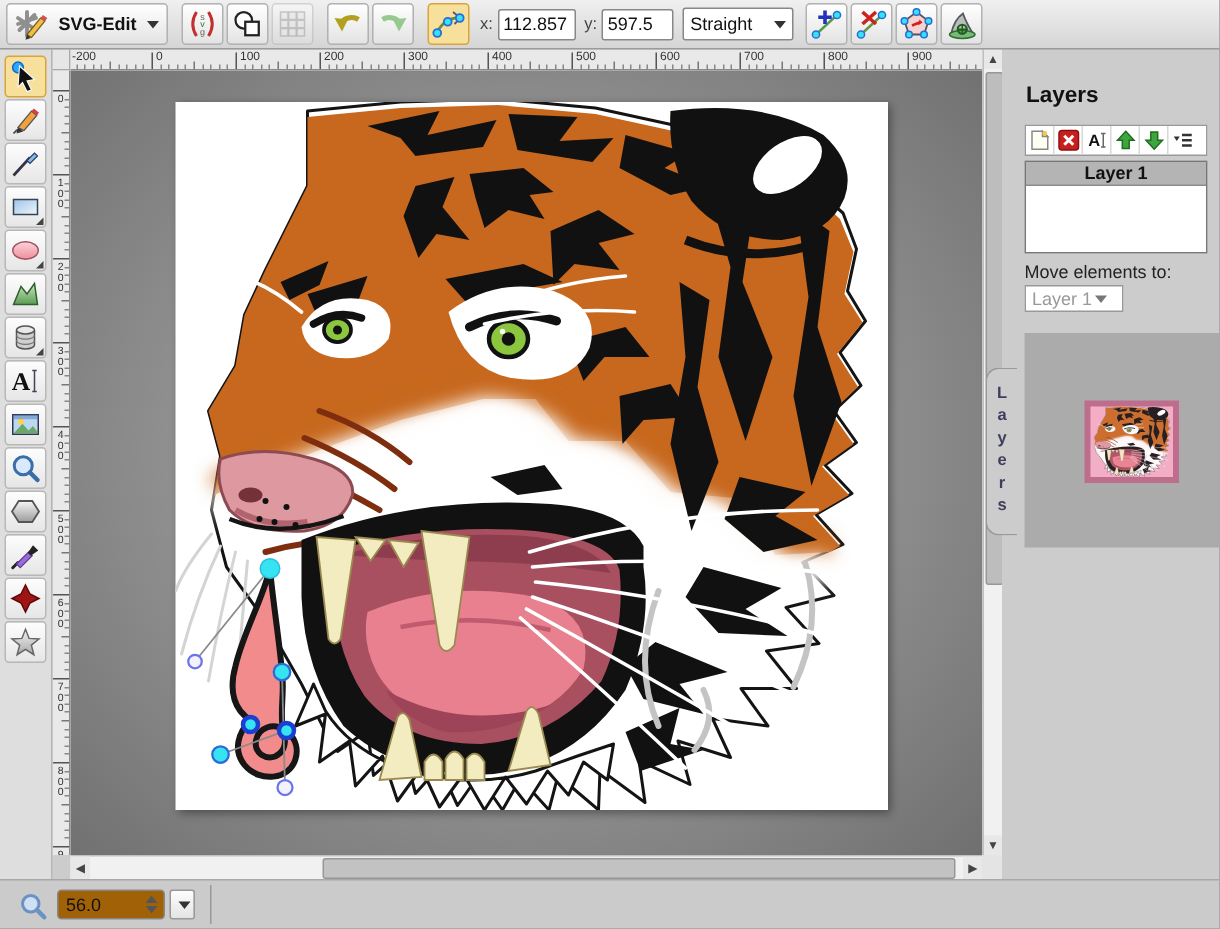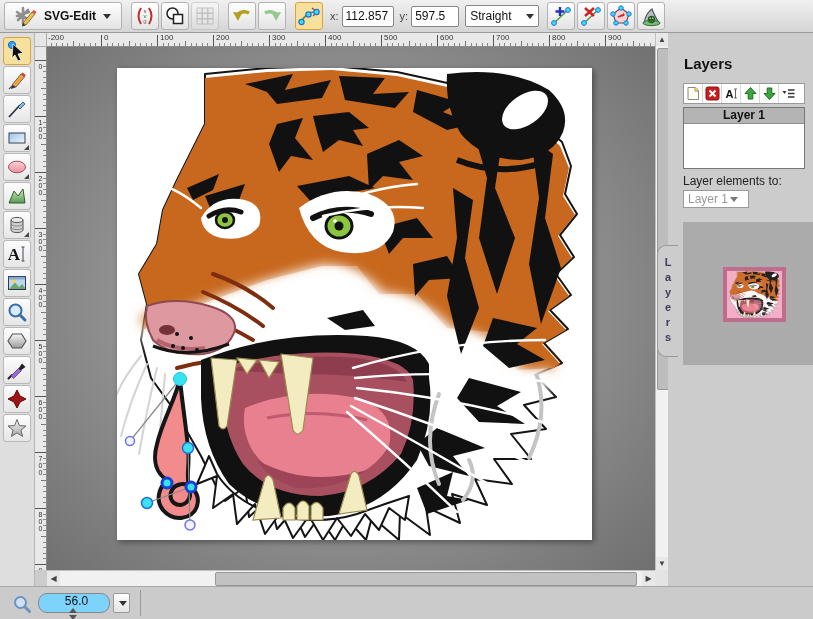--- a/index.html
+++ b/index.html
@@ -8,21 +8,21 @@
        -webkit-user-select:none;user-select:none;}
   
   #topbar{position:absolute;left:0;top:0;width:813px;height:33px;box-sizing:border-box;
           background:linear-gradient(#f0f0f0,#d5d5d5);border-bottom:1px solid #9a9a9a;
           display:flex;align-items:center;padding:0 3px;z-index:6;}
   .tb-btn{height:28px;min-width:28px;box-sizing:border-box;margin:0 1px;
           background:linear-gradient(#ffffff,#e3e3e3);border:1px solid #b2b2b2;border-radius:3px;
           display:flex;align-items:center;justify-content:center;}
   .tb-btn.active{background:#f6e09c;border-color:#d9a43b;}
   .tb-btn.disabled{opacity:.45;}
-  #mainbtn{padding:0 10px;gap:5px;}
+  #mainbtn{padding:0 5px;gap:5px;}
   #mainbtn .mb-label{font-size:12px;font-weight:bold;color:#111;}
   .caret{width:0;height:0;border-left:4px solid transparent;border-right:4px solid transparent;border-top:5px solid #333;margin-left:2px;}
   .coord-label{font-size:11px;color:#444;margin:0 3px 0 6px;}
   input.coord{height:17px;border:1px solid #888;border-radius:2px;font-size:12px;padding:1px 3px;
               font-family:"Liberation Sans",sans-serif;color:#111;background:#fff;}
   #x-input{width:44px;} #y-input{width:40px;}
   .selectbox{height:20px;background:#fff;border:1px solid #888;border-radius:2px;display:flex;
              align-items:center;font-size:12px;color:#111;padding:0 4px;margin-left:6px;}
   .selectbox .sel-txt{flex:1;}
   .gap{width:7px;}
@@ -95,22 +95,22 @@
   #ov-inner{position:absolute;left:4px;top:4px;width:55px;height:47px;background:#f3aec6;overflow:hidden;}
   #sidetab{position:absolute;left:657px;top:245px;width:21px;height:112px;background:#cccccc;
            border:1px solid #999;border-right:none;border-radius:9px 0 0 9px;box-sizing:border-box;
            display:flex;align-items:center;justify-content:center;z-index:6;}
   #sidetab span{writing-mode:vertical-rl;text-orientation:upright;font-size:11px;font-weight:bold;
                 color:#3d3d5c;letter-spacing:3px;}
   
   #bottombar{position:absolute;left:0;top:586px;width:813px;height:33px;background:#cbcbcb;
              border-top:1px solid #a8a8a8;box-sizing:border-box;z-index:6;}
   #zoom-icon{position:absolute;left:12px;top:7px;}
-  #zoombox{position:absolute;left:38px;top:6px;width:72px;height:20px;background:#7dd3fc;
-           border:1px solid #888;border-radius:9px;box-sizing:border-box;display:flex;align-items:center;flex-direction:column;}
+  #zoombox{position:absolute;left:38px;top:6px;width:72px;height:20px;background:#a16207;
+           border:1px solid #888;border-radius:3px;box-sizing:border-box;display:flex;align-items:center;}
   #zoombox .zval{flex:1;font-size:12px;color:#111;padding-left:5px;}
   .spinner{width:12px;height:16px;display:flex;flex-direction:column;align-items:center;justify-content:center;gap:2px;margin-right:2px;}
   .spin-up{width:0;height:0;border-left:4px solid transparent;border-right:4px solid transparent;border-bottom:5px solid #555;}
   .spin-dn{width:0;height:0;border-left:4px solid transparent;border-right:4px solid transparent;border-top:5px solid #555;}
   #zoomdrop{position:absolute;left:113px;top:6px;width:17px;height:20px;background:linear-gradient(#fdfdfd,#e4e4e4);
             border:1px solid #999;border-radius:2px;box-sizing:border-box;display:flex;align-items:center;justify-content:center;}
   #bb-divider{position:absolute;left:140px;top:3px;height:26px;border-left:1px solid #999;}
 </style>
 </head>
 <body>
@@ -779,21 +779,21 @@
       <div class="lyr-btn">
         <svg width="15" height="15" viewBox="0 0 15 15">
           <path d="M1.5,5 L5.5,5 L3.5,8 Z" fill="#333"></path>
           <path d="M7,4 H13.5 M7,7.5 H13.5 M7,11 H13.5" stroke="#333" stroke-width="1.6"></path>
         </svg>
       </div>
     </div>
     <div id="layerlist">
       <div class="hdr">Layer 1</div>
     </div>
-    <div id="move-label">Layer elements to:</div>
+    <div id="move-label">Move elements to:</div>
     <div id="move-select">
       <span class="sel-txt">Layer 1</span>
       <span class="caret"></span>
     </div>
     <div id="overview">
       <div id="ov-thumb">
         <div id="ov-inner">
           <svg width="55" height="47" viewBox="0 0 475 472" preserveAspectRatio="none" opacity="0.9">
             <use href="#tigerart"></use>
           </svg>

